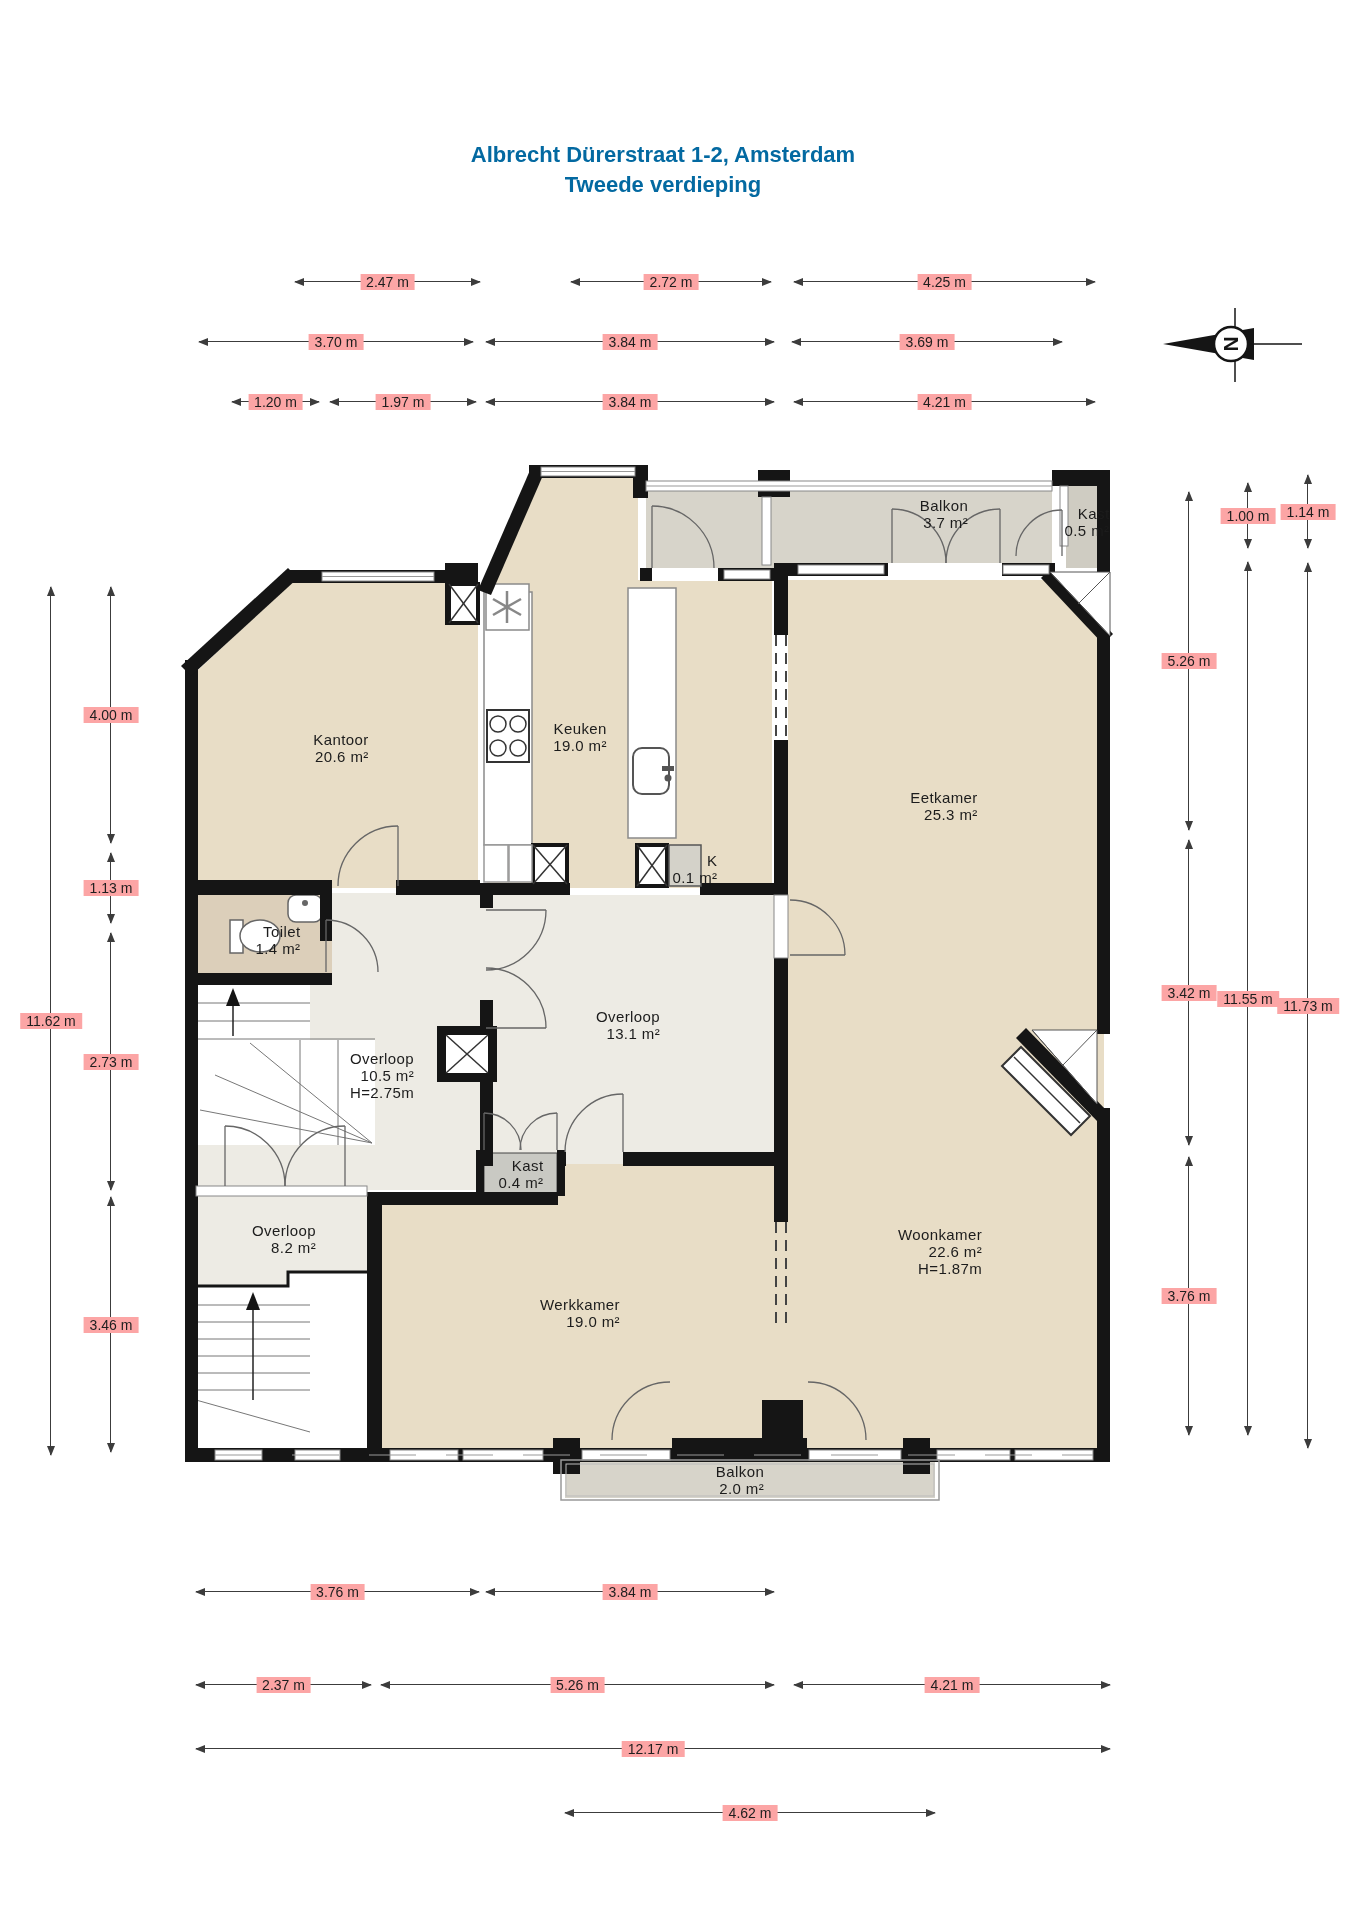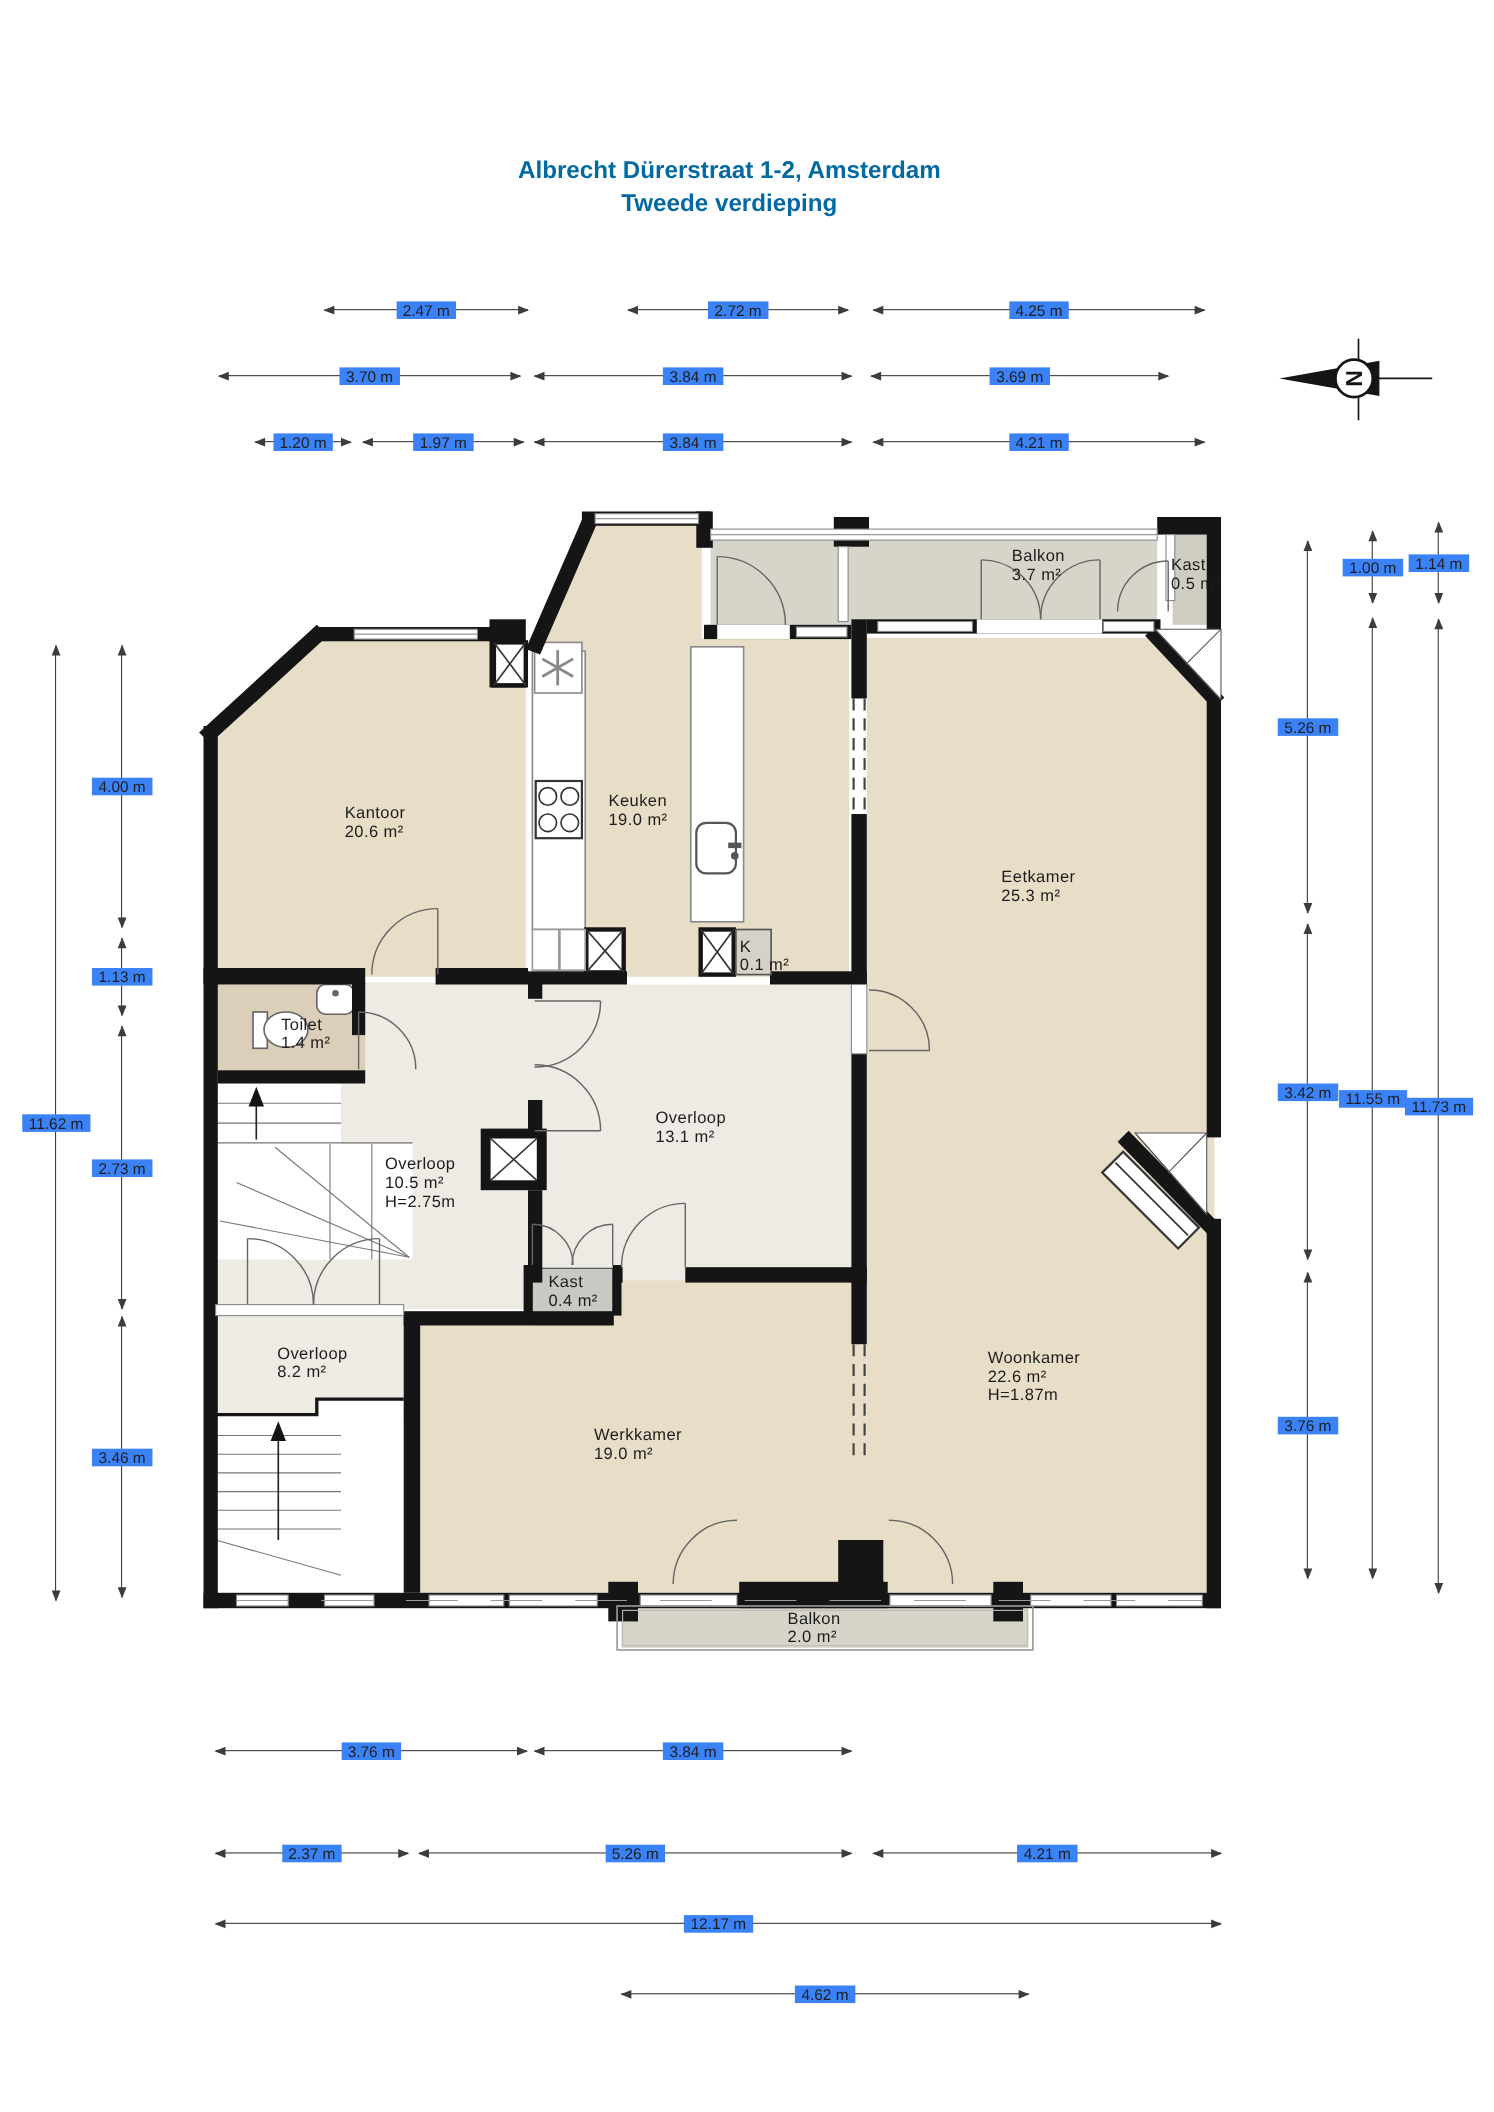--- a/index.html
+++ b/index.html
@@ -1,30 +1,30 @@
 <!DOCTYPE html>
 <html><head>
 <meta charset="utf-8">
 <style>
   html,body{margin:0;padding:0;background:#fff;}
   body{width:1358px;height:1920px;font-family:"Liberation Sans",sans-serif;}
   .canvas{position:relative;width:1358px;height:1920px;background:#fff;overflow:hidden;}
   .plan-svg{position:absolute;left:0;top:0;}
   .title{position:absolute;left:0;top:140px;width:1326px;text-align:center;
          font-weight:bold;font-size:22px;line-height:30px;color:#0369a1;}
-  .room-label{position:absolute;transform:translateX(-50%);text-align:left;
+  .room-label{position:absolute;transform:translateX(-50%);text-align:right;
               font-size:15px;line-height:17px;color:#1c1c1c;letter-spacing:.4px;white-space:nowrap;}
   .room-label span{display:block;}
   
   .dh{position:absolute;height:0;border-top:1px solid #3c3c3c;}
   .dh::before,.dh::after{content:"";position:absolute;top:-4.5px;width:0;height:0;
       border-top:4px solid transparent;border-bottom:4px solid transparent;}
   .dh::before{left:-1px;border-right:10px solid #3c3c3c;}
   .dh::after{right:-1px;border-left:10px solid #3c3c3c;}
-  .dl{position:absolute;left:50%;top:0;transform:translate(-50%,-50%);background:#3b82f6;
+  .dl{position:absolute;left:50%;top:0;transform:translate(-50%,-50%);background:#fca5a5;
       padding:0 6px;font-size:14px;color:#1e1e1e;white-space:nowrap;}
   
   .dv{position:absolute;width:0;border-left:1px solid #3c3c3c;}
   .dv::before,.dv::after{content:"";position:absolute;left:-4.5px;width:0;height:0;
       border-left:4px solid transparent;border-right:4px solid transparent;}
   .dv::before{top:-1px;border-bottom:10px solid #3c3c3c;}
   .dv::after{bottom:-1px;border-top:10px solid #3c3c3c;}
   .dv .dl{left:0;top:50%;transform:translate(-50%,-50%);}
 </style>
 </head>

